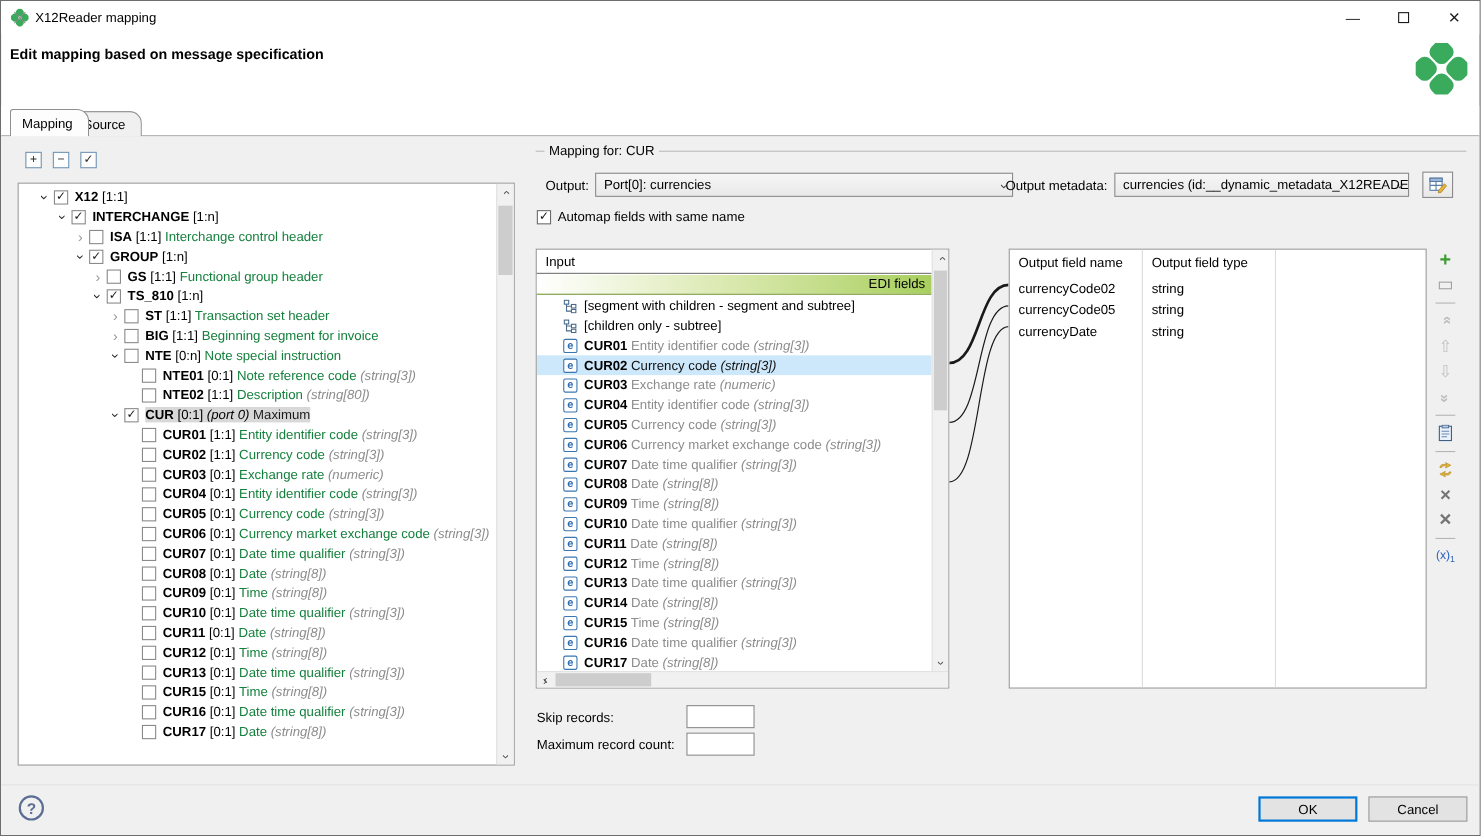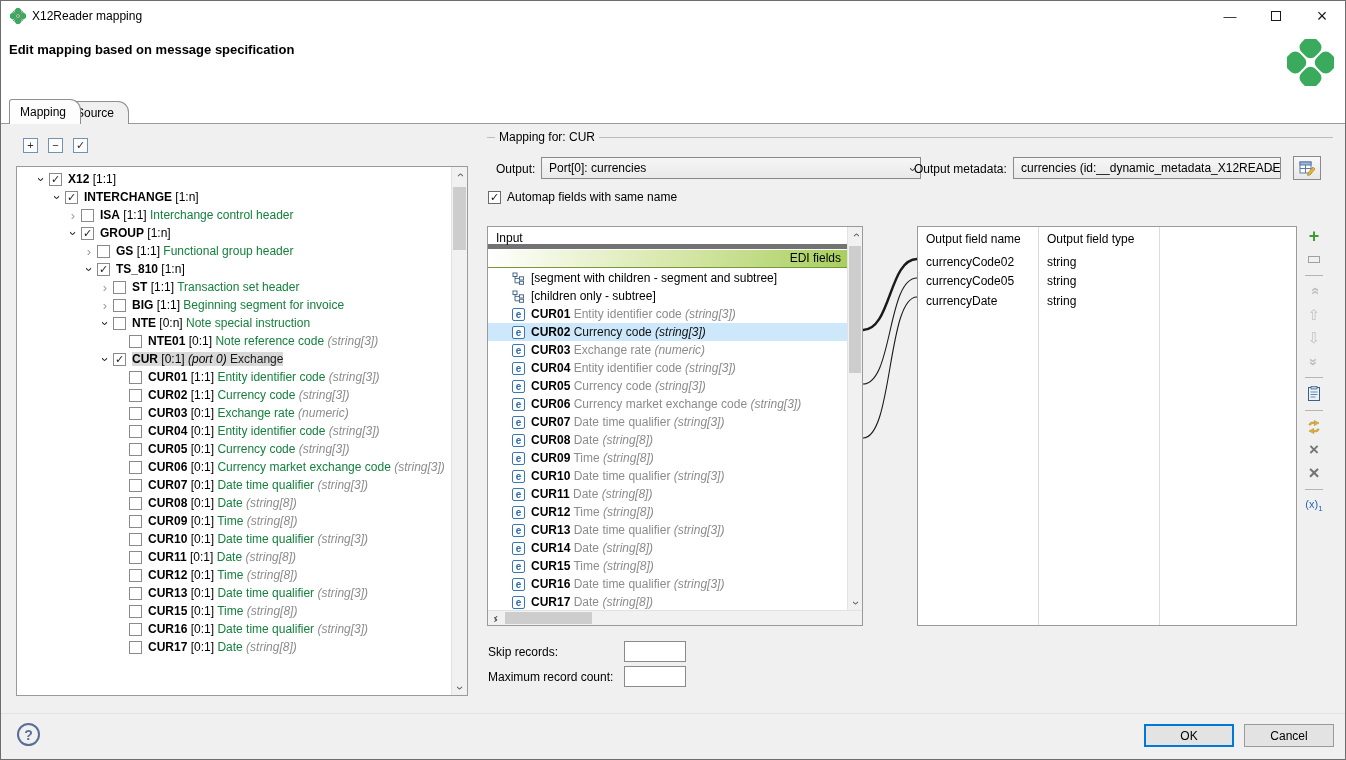--- a/index.html
+++ b/index.html
@@ -66,21 +66,21 @@
   .form-label { position: absolute; }
   .combo { position: absolute; height: 22px; border: 1px solid #8a8a8a; background: linear-gradient(#f6f6f6, #e9e9e9); display: flex; align-items: center; padding: 0 20px 0 7px; overflow: hidden; white-space: nowrap; }
   .combo .chev { position: absolute; right: 5px; top: 4px; color: #444; font-size: 13px; }
   .combo .chev span { display: inline-block; transform: rotate(90deg); }
   .meta-edit-btn { position: absolute; left: 1292px; top: 155px; width: 28px; height: 24px; border: 1px solid #8a8a8a; background: linear-gradient(#f8f8f8, #e8e8e8); display: flex; align-items: center; justify-content: center; }
   .automap { position: absolute; left: 487px; top: 189px; display: flex; align-items: center; gap: 6px; }
   .cbx { width: 13px; height: 13px; border: 1px solid #6a6a6a; background: #fff; font-size: 11px; line-height: 11px; text-align: center; color: #111; }
 
   
   .input-panel { position: absolute; left: 486px; top: 225px; width: 376px; height: 400px; background: #fff; border: 1px solid #9a9a9a; }
-  .input-header { position: absolute; left: 0; top: 0; right: 15px; height: 22px; line-height: 22px; padding-left: 8px; border-bottom: 5px solid #737373; }
+  .input-header { position: absolute; left: 0; top: 0; right: 15px; height: 22px; line-height: 22px; padding-left: 8px; border-bottom: 1px solid #737373; }
   .edi-row { position: absolute; left: 0; top: 23px; right: 15px; height: 18px; line-height: 17px; text-align: right; padding-right: 6px; background: linear-gradient(90deg, #ffffff 0%, #d9e8ad 50%, #a8cf5e 100%); border-bottom: 1px solid #78993a; }
   .input-rows { position: absolute; left: 0; top: 42px; right: 15px; overflow: hidden; }
   .irow { height: 18px; display: flex; align-items: center; white-space: nowrap; padding-left: 24px; }
   .irow.isel { background: #cde8fa; }
   .eicon { flex: none; width: 13px; height: 13px; border: 1px solid #3a76b0; border-radius: 2px; background: #fff; color: #2d6bb0; font-weight: bold; font-size: 10px; line-height: 11px; text-align: center; margin-right: 6px; }
   .itree-icon { flex: none; width: 13px; height: 13px; margin-right: 6px; }
   .icode { font-weight: bold; }
   .idesc { color: #8c8c8c; }
   .idtype { color: #8c8c8c; font-style: italic; }
   .isel .idesc, .isel .idtype { color: #111; }
@@ -240,24 +240,30 @@
           <span class="tcb"></span>
           <span class="ttext"><span class="tcode">NTE</span><span class="tcard"> [0:n]</span><span class="tdesc"> Note special instruction</span></span>
         </div>
         <div class="trow">
           <span class="tsp" style="width: 92px;"></span>
           <span class="texp"><span></span></span>
           <span class="tcb"></span>
           <span class="ttext"><span class="tcode">NTE01</span><span class="tcard"> [0:1]</span><span class="tdesc"> Note reference code</span><span class="tdtype"> (string[3])</span></span>
         </div>
         <div class="trow">
+          <span class="tsp" style="width: 92px;"></span>
+          <span class="texp"><span></span></span>
+          <span class="tcb"></span>
+          <span class="ttext"><span class="tcode">NTE02</span><span class="tcard"> [1:1]</span><span class="tdesc"> Description</span><span class="tdtype"> (string[80])</span></span>
+        </div>
+        <div class="trow">
           <span class="tsp" style="width: 76px;"></span>
           <span class="texp open"><span>›</span></span>
           <span class="tcb">✓</span>
-          <span class="ttext sel"><span class="tcode">CUR</span><span class="tcard"> [0:1]</span><span class="tport"> (port 0)</span><span class="tdesc"> Exchange</span></span>
+          <span class="ttext sel"><span class="tcode">CUR</span><span class="tcard"> [0:1]</span><span class="tport"> (port 0)</span><span class="tdesc"> Maximum</span></span>
         </div>
         <div class="trow">
           <span class="tsp" style="width: 92px;"></span>
           <span class="texp"><span></span></span>
           <span class="tcb"></span>
           <span class="ttext"><span class="tcode">CUR01</span><span class="tcard"> [1:1]</span><span class="tdesc"> Entity identifier code</span><span class="tdtype"> (string[3])</span></span>
         </div>
         <div class="trow">
           <span class="tsp" style="width: 92px;"></span>
           <span class="texp"><span></span></span>

